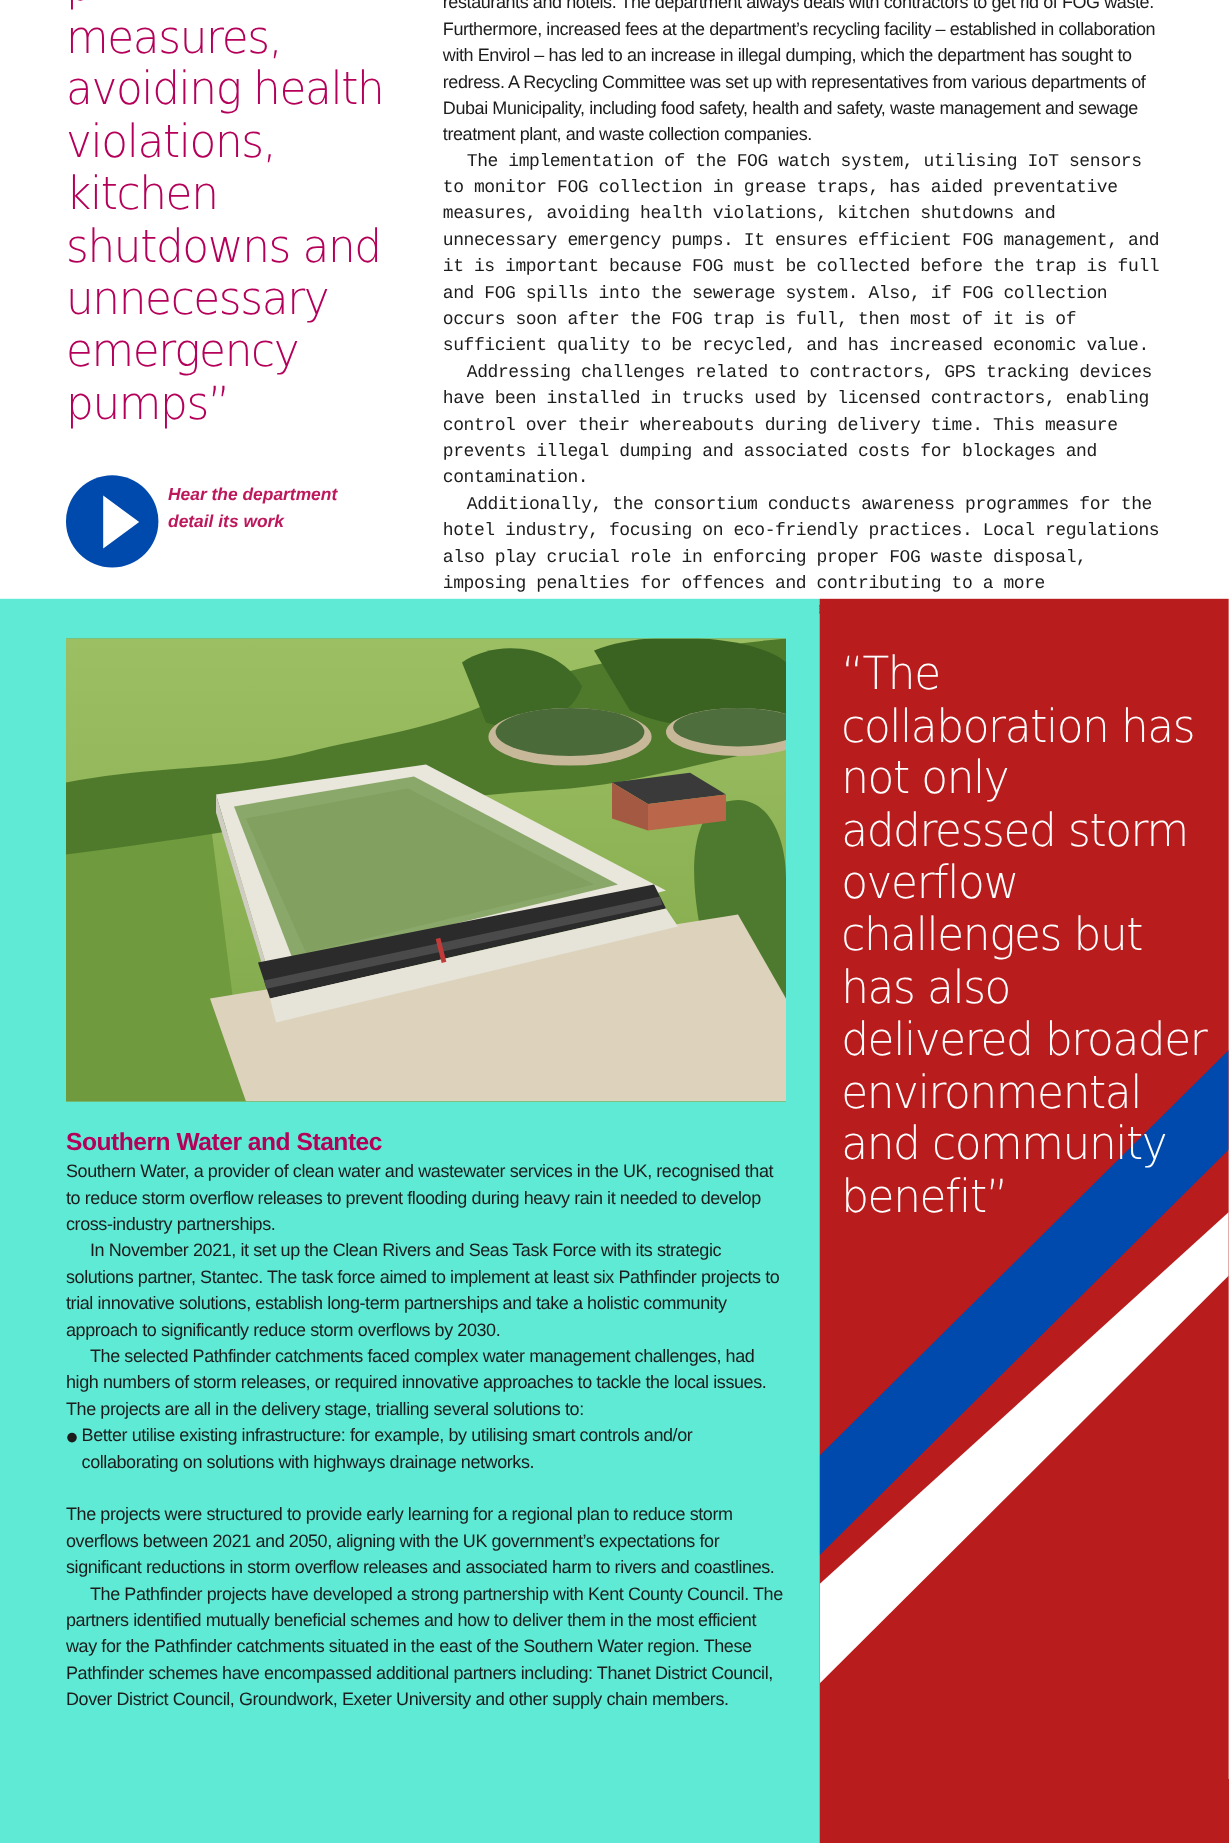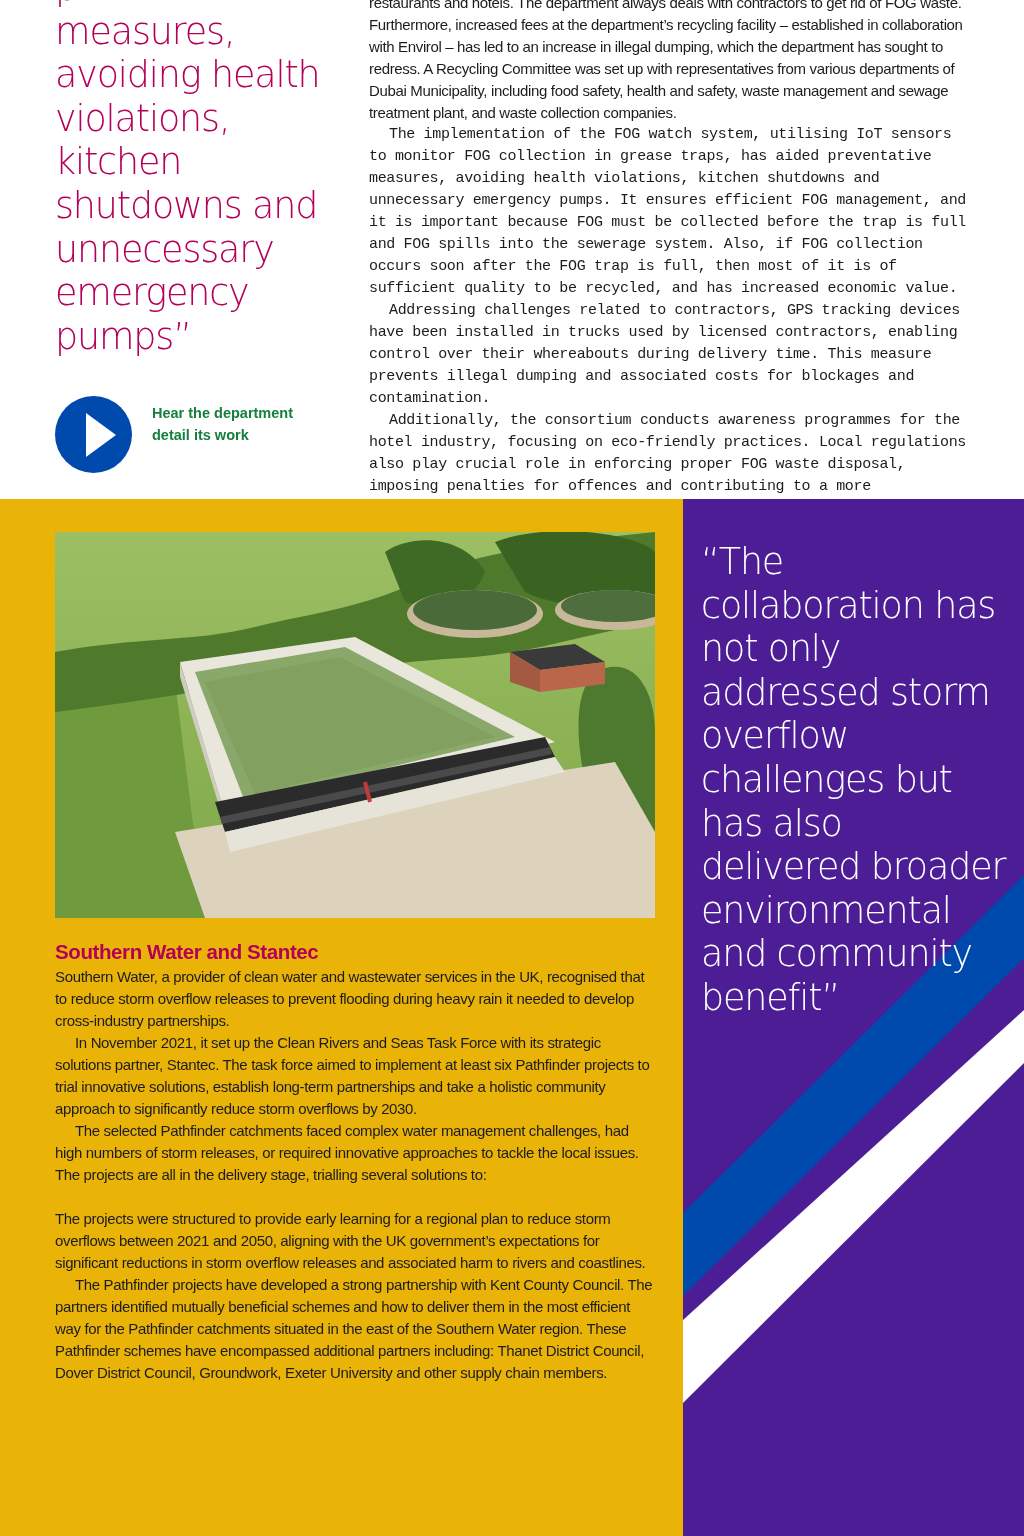--- a/index.html
+++ b/index.html
@@ -18,32 +18,32 @@
   .play-btn {
     width: 77px; height: 77px; border-radius: 50%; background: #0049ad;
     position: relative; cursor: pointer; flex: none;
   }
   .play-btn::after {
     content: ""; position: absolute; left: 31px; top: 17px;
     border-style: solid; border-width: 22px 0 22px 30px;
     border-color: transparent transparent transparent #ffffff;
   }
   .audio-label {
-    margin-left: 20px; margin-top: -22px; width: 160px;
-    font-family: "Liberation Sans", sans-serif; font-weight: 700; font-size: 14.5px; line-height: 22px; color: #15803d;
+    margin-left: 8px; margin-top: -22px; width: 160px;
+    font-family: "Liberation Sans", sans-serif; font-weight: 700; font-size: 14.5px; line-height: 22px; color: #be185d; font-style: italic;
   }
   .col-right {
     position: absolute; left: 369px; top: -8px; width: 600px;
     font-size: 15px; line-height: 22px; color: #1c1c1c; letter-spacing: -0.35px;
   }
   .col-right p.ind { text-indent: 20px; font-family: Liberation Mono, monospace; }
 
   
   .bottom { position: absolute; left: 0; top: 499px; width: 1024px; height: 1037px; }
-  .pink-col { position: absolute; left: 0; top: 0; width: 683px; height: 1037px; background: #eab308; }
+  .pink-col { position: absolute; left: 0; top: 0; width: 683px; height: 1037px; background: #5eead4; }
   .photo {
     position: absolute; left: 55px; top: 33px; width: 600px; height: 386px; overflow: hidden;
     background: #7fa64a;
   }
   .photo svg { display: block; }
   .section-heading {
     position: absolute; left: 55px; top: 441px;
     font-weight: 700; font-size: 20.5px; color: #b5005a; letter-spacing: -0.4px;
   }
   .body-text {
@@ -51,21 +51,21 @@
     font-size: 15px; line-height: 22px; color: #1c1c1c; letter-spacing: -0.35px;
   }
   .body-text p.ind { text-indent: 20px; }
   .body-text ul { list-style: none; }
   .body-text li { position: relative; padding-left: 13px; }
   .body-text li::before {
     content: ""; position: absolute; left: 1px; top: 8px; width: 8px; height: 8px; border-radius: 50%; background: #1c1c1c;
   }
   .gap { height: 22px; }
 
-  .magenta-panel { position: absolute; left: 683px; top: 0; width: 341px; height: 1037px; background: #4c1d95; overflow: hidden; }
+  .magenta-panel { position: absolute; left: 683px; top: 0; width: 341px; height: 1037px; background: #b91c1c; overflow: hidden; }
   .magenta-panel svg { position: absolute; left: 0; top: 0; }
   .pull-quote-bottom {
     position: absolute; left: 18px; top: 41px; width: 320px;
     font-family: "DejaVu Sans", sans-serif; font-weight: 200;
     font-size: 38px; line-height: 43.6px; letter-spacing: -1.2px; color: #ffffff;
     transform: scaleX(0.96); transform-origin: left top; z-index: 2;
   }
 </style>
 </head>
 <body>
@@ -141,20 +141,21 @@
       </svg>
     </div>
 
     <h2 class="section-heading">Southern Water and Stantec</h2>
 
     <div class="body-text">
       <p>Southern Water, a provider of clean water and wastewater services in the UK, recognised that to reduce storm overflow releases to prevent flooding during heavy rain it needed to develop cross-industry partnerships.</p>
       <p class="ind">In November 2021, it set up the Clean Rivers and Seas Task Force with its strategic solutions partner, Stantec. The task force aimed to implement at least six Pathfinder projects to trial innovative solutions, establish long-term partnerships and take a holistic community approach to significantly reduce storm overflows by 2030.</p>
       <p class="ind">The selected Pathfinder catchments faced complex water management challenges, had high numbers of storm releases, or required innovative approaches to tackle the local issues. The projects are all in the delivery stage, trialling several solutions to:</p>
       <ul>
+        <li>Better utilise existing infrastructure: for example, by utilising smart controls and/or collaborating on solutions with highways drainage networks.</li>
       </ul>
       <div class="gap"></div>
       <p>The projects were structured to provide early learning for a regional plan to reduce storm overflows between 2021 and 2050, aligning with the UK government’s expectations for significant reductions in storm overflow releases and associated harm to rivers and coastlines.</p>
       <p class="ind">The Pathfinder projects have developed a strong partnership with Kent County Council. The partners identified mutually beneficial schemes and how to deliver them in the most efficient way for the Pathfinder catchments situated in the east of the Southern Water region. These Pathfinder schemes have encompassed additional partners including: Thanet District Council, Dover District Council, Groundwork, Exeter University and other supply chain members.</p>
     </div>
   </div>
 
   <aside class="magenta-panel">
     <svg width="341" height="1037" viewBox="0 0 341 1037">
 

